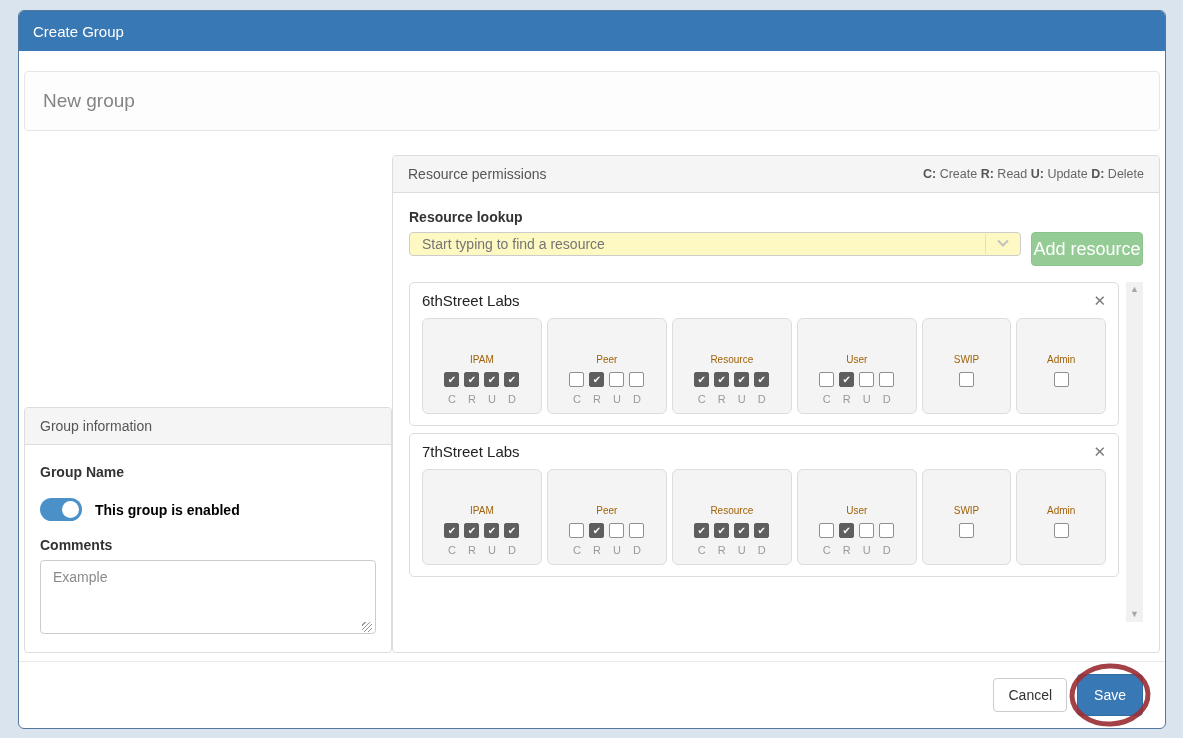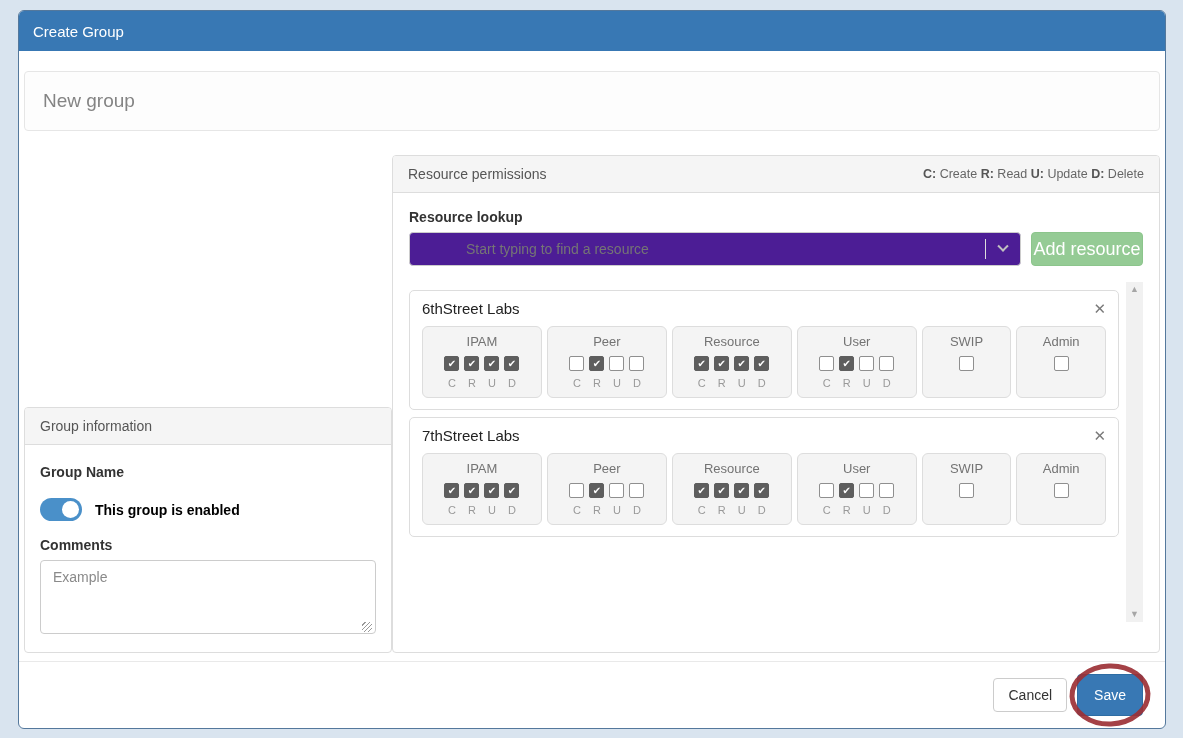--- a/index.html
+++ b/index.html
@@ -74,22 +74,22 @@
     pointer-events:none;
   }
 
   .legend { font-size:12.5px; color:#666; font-weight:normal; }
   .legend b { color:#555; }
 
   .rp-body { padding:16px 16px 14px; flex:1; display:flex; flex-direction:column; }
 
   .lookup-row { display:flex; gap:10px; margin-bottom:16px; }
   .combobox {
-    flex:1; border:1px solid #ccc; border-radius:4px; height:34px;
-    display:flex; align-items:center; background:#4c1d95;padding-left:44px;
+    flex:1; border:1px solid #ccc; border-radius:4px; height:24px;
+    display:flex; align-items:center; background:#fef9c3;
   }
   .combobox input {
     flex:1; border:none; outline:none; height:100%; padding:0 12px;
     font-size:14px; color:#8a8a8a; font-family:inherit; background:transparent;
   }
   .combobox .vline { width:1px; height:20px; background:#ddd; }
   .chevron {
     width:34px; height:100%; display:flex; align-items:center; justify-content:center;
     cursor:pointer;
   }
@@ -98,21 +98,21 @@
     border-bottom:2px solid #c0c0c0; transform:rotate(45deg) translate(-2px,-2px);
   }
   .add-btn {
     flex:0 0 112px; height:34px; background:#95cb95; color:#fff;
     border:1px solid #8cc58c; border-radius:4px; font-size:18px;
     font-family:inherit; cursor:pointer;
   }
 
   .scroll-area { position:relative; height:340px; margin-bottom:6px; }
   .resource-list {
-    position:absolute; left:0; right:24px; top:8px;
+    position:absolute; left:0; right:24px; top:0;
     display:flex; flex-direction:column; gap:7px;
   }
   .v-scrollbar {
     position:absolute; right:0; top:0; width:17px; height:100%;
     background:#f1f1f1;
     display:flex; flex-direction:column; justify-content:space-between;
     align-items:center; padding:3px 0;
   }
   .v-scrollbar span { color:#a6a6a6; font-size:9px; line-height:1; cursor:pointer; }
 
@@ -124,21 +124,21 @@
   .card-title { font-size:15px; color:#222; }
   .card-close { color:#7a7a7a; font-weight:bold; font-size:15px; cursor:pointer; line-height:1; }
 
   .perm-row { display:flex; gap:5px; margin-top:9px; }
   .perm-box {
     background:#f4f4f4; border:1px solid #ddd; border-radius:6px;
     padding:7px 4px 8px; text-align:center;
   }
   .perm-box.wide   { flex:1.38; }
   .perm-box.narrow { flex:1; }
-  .perm-label { color:#737373; font-size:13px; margin-bottom:7px; }
+  .perm-label { color:#a16207; font-size:10px; margin-bottom:7px;margin-top:28px; }
   .cb-row { display:flex; justify-content:center; gap:5px; }
   .cb {
     width:15px; height:15px; border-radius:2px; background:#fff;
     border:1px solid #8f8f8f; display:flex; align-items:center; justify-content:center;
     cursor:pointer;
   }
   .cb.checked { background:#5e5e5e; border-color:#5e5e5e; color:#fff; font-size:10px; }
   .crud-row { display:flex; justify-content:center; gap:5px; margin-top:6px; }
   .crud-row span { width:15px; text-align:center; color:#999; font-size:11px; }
 

